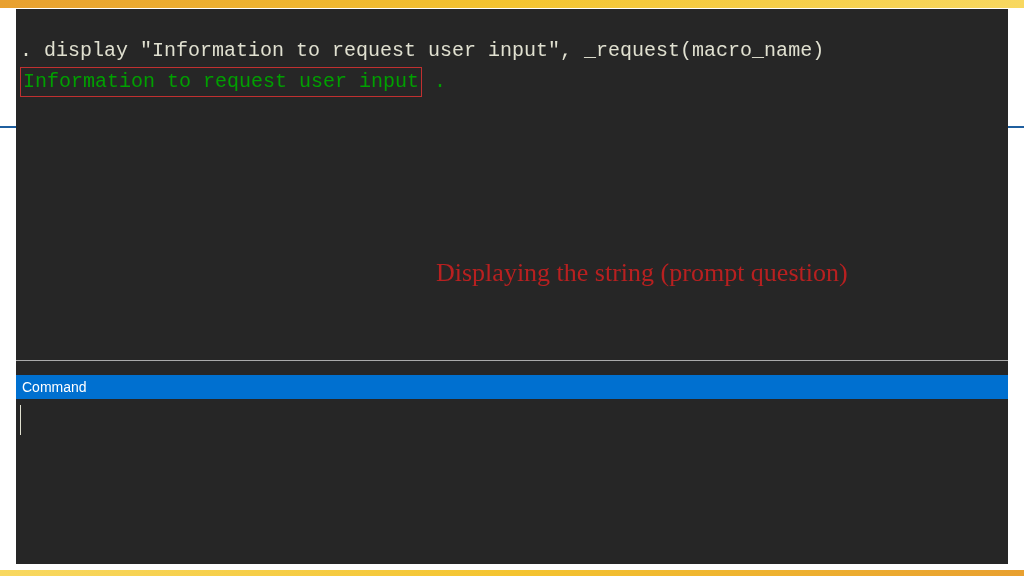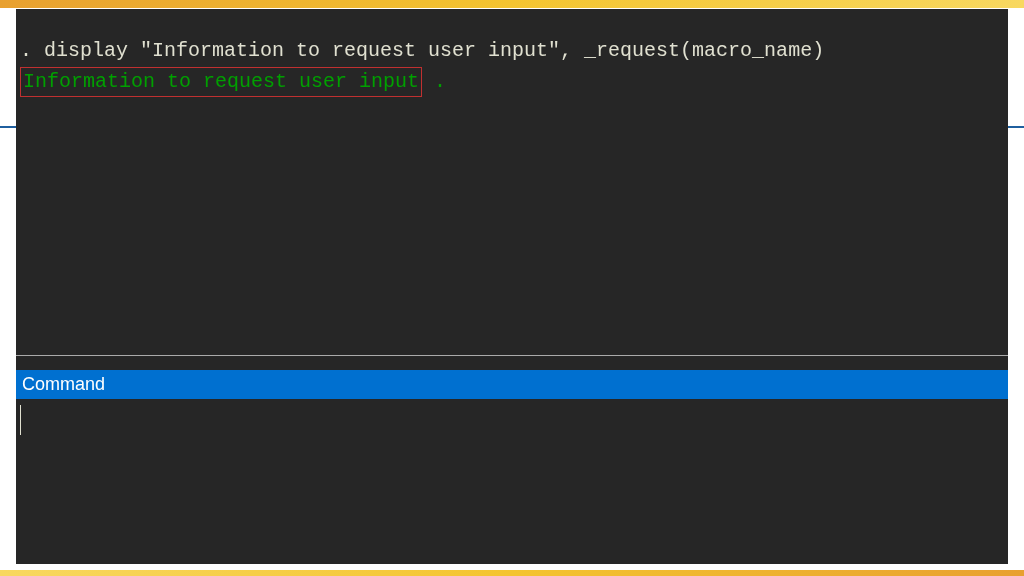--- a/index.html
+++ b/index.html
@@ -78,21 +78,21 @@
       margin: 0;
     }
     .gap-bar {
       height: 14px;
       background: #262626;
     }
     
     .command-header {
       background: #0070d0;
       color: #fff;
-      font-size: 18px;
+      font-size: 14px;
       padding: 4px 6px;
       font-family: Arial, sans-serif;
     }
     
     .command-input-area {
       height: 165px;
       background: #262626;
       position: relative;
     }
     .cursor {
@@ -115,20 +115,21 @@
 
   <div class="results-pane">
     <div class="cmd-line">. display "Information to request user input", _request(macro_name)</div>
     <div>
       <span class="output-line">
         <span class="output-text">Information to request user input</span>
       </span><span class="output-after"> .</span>
     </div>
 
     <div class="annotation">
+      <div>Displaying the string (prompt question)</div>
     </div>
   </div>
 
   <div class="divider"></div>
   <div class="gap-bar"></div>
 
   <div class="command-header">
     <span>Command</span>
   </div>
 

